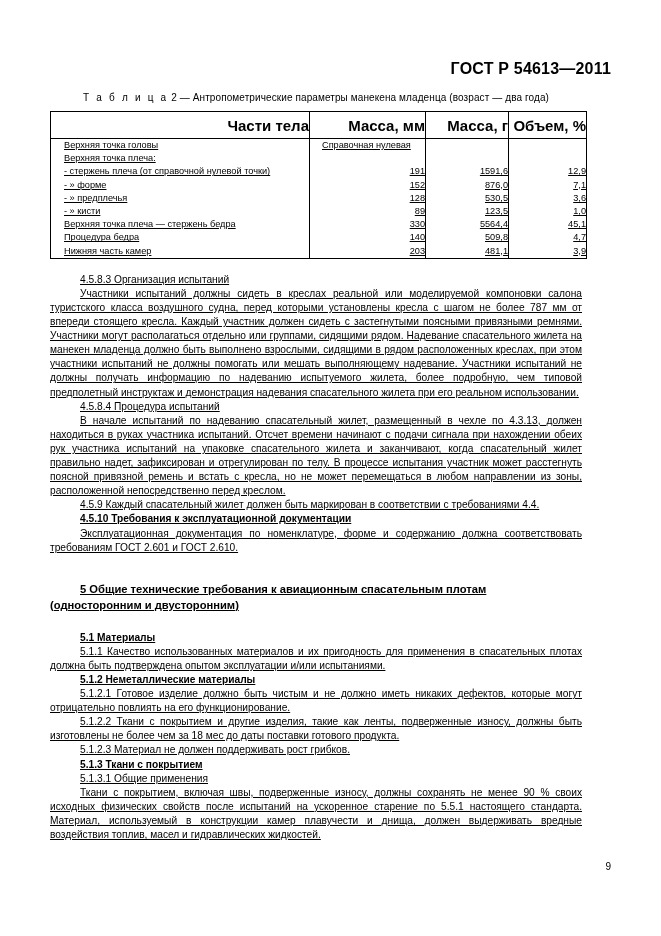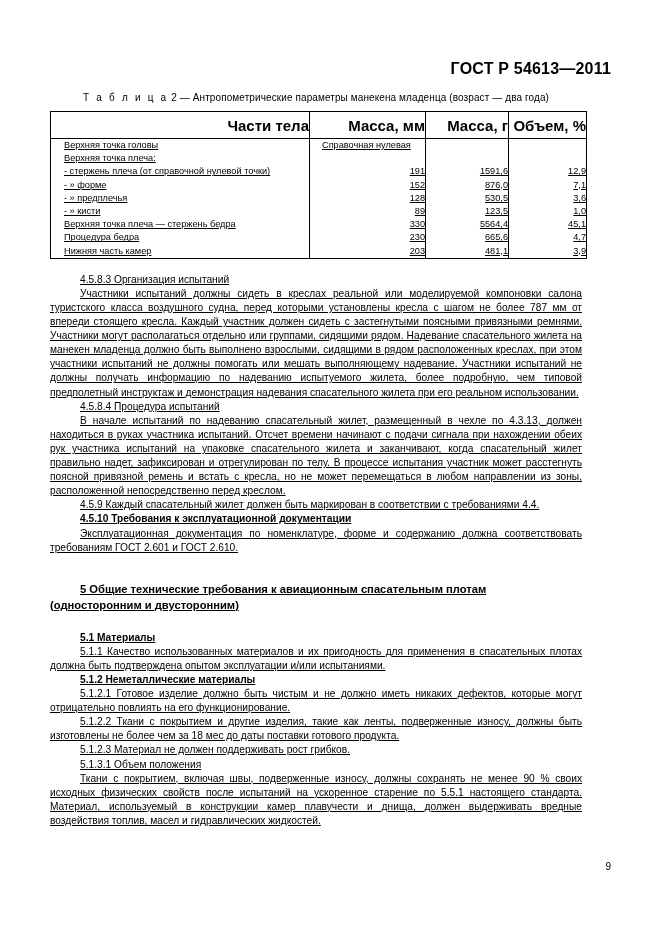--- a/index.html
+++ b/index.html
@@ -181,34 +181,34 @@
           </td>
           <td class="tbody-cell">
             <ul class="cell-list cell-num cell-len">
               <li class="zero-ref">Справочная нулевая</li>
               <li class="blank-line">&nbsp;</li>
               <li>191</li>
               <li>152</li>
               <li>128</li>
               <li>89</li>
               <li>330</li>
-              <li>230</li>
+              <li>140</li>
               <li>203</li>
             </ul>
           </td>
           <td class="tbody-cell">
             <ul class="cell-list cell-num">
               <li class="blank-line">&nbsp;</li>
               <li class="blank-line">&nbsp;</li>
               <li>1591,6</li>
               <li>876,0</li>
               <li>530,5</li>
               <li>123,5</li>
               <li>5564,4</li>
-              <li>665,6</li>
+              <li>509,8</li>
               <li>481,1</li>
             </ul>
           </td>
           <td class="tbody-cell">
             <ul class="cell-list cell-num">
               <li class="blank-line">&nbsp;</li>
               <li class="blank-line">&nbsp;</li>
               <li>12,9</li>
               <li>7,1</li>
               <li>3,6</li>
@@ -238,21 +238,22 @@
       <h2 class="section-title">5  Общие технические требования к авиационным спасательным плотам (односторонним и двусторонним)</h2>
 
       <h3 class="sub-title">5.1  Материалы</h3>
       <p class="para indent">5.1.1  Качество использованных материалов и их пригодность для применения в спасательных плотах должна быть подтверждена опытом эксплуатации и/или испытаниями.</p>
 
       <p class="heading-inline bold">5.1.2  Неметаллические материалы</p>
       <p class="para indent">5.1.2.1  Готовое изделие должно быть чистым и не должно иметь никаких дефектов, которые могут отрицательно повлиять на его функционирование.</p>
       <p class="para indent">5.1.2.2  Ткани с покрытием и другие изделия, такие как ленты, подверженные износу, должны быть изготовлены не более чем за 18 мес до даты поставки готового продукта.</p>
       <p class="heading-inline">5.1.2.3  Материал не должен поддерживать рост грибков.</p>
 
-      <p class="heading-inline">5.1.3.1  Объем положения</p>
+      <p class="heading-inline bold">5.1.3  Ткани с покрытием</p>
+      <p class="heading-inline">5.1.3.1  Общие применения</p>
       <p class="para indent">Ткани с покрытием, включая швы, подверженные износу, должны сохранять не менее 90 % своих исходных физических свойств после испытаний на ускоренное старение по 5.5.1 настоящего стандарта. Материал, используемый в конструкции камер плавучести и днища, должен выдерживать вредные воздействия топлив, масел и гидравлических жидкостей.</p>
 
     </div>
   </div>
 
   <div class="page-number">9</div>
 
 </div>
 
 </body></html>

